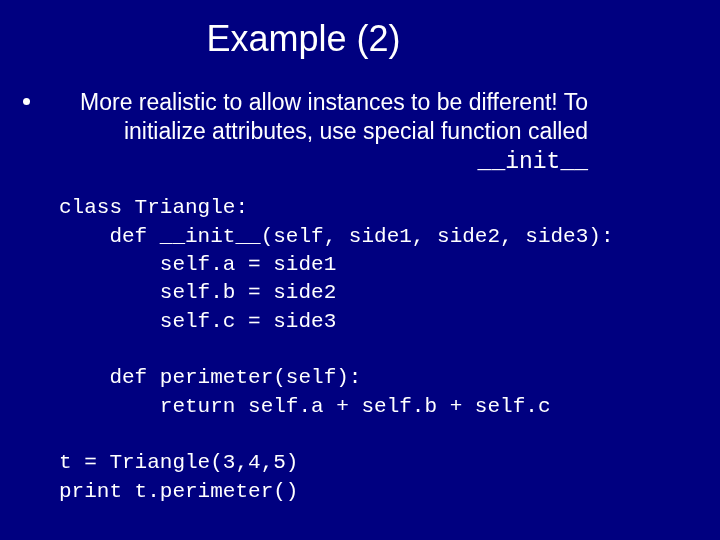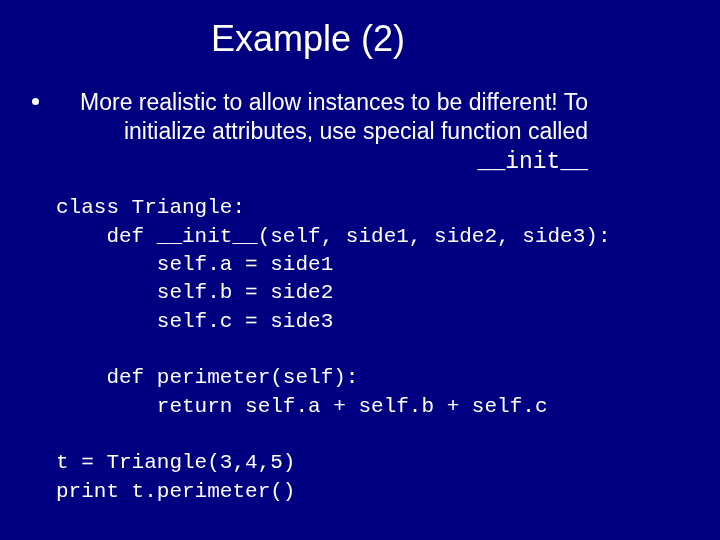--- a/index.html
+++ b/index.html
@@ -9,21 +9,21 @@
     height: 540px;
     background: #000080;
     color: #ffffff;
     font-family: Arial, Helvetica, sans-serif;
     overflow: hidden;
   }
   .slide {
     width: 616px;
     height: 540px;
     box-sizing: border-box;
-    padding: 18px 28px 20px 28px;
+    padding: 18px 28px 20px 19px;
   }
   .title {
     text-align: center;
     font-size: 36px;
     font-weight: 400;
     margin: 0 0 28px 0;
     font-family: Arial, Helvetica, sans-serif;
   }
   .bullet-row {
     display: flex;
@@ -46,21 +46,21 @@
     text-align: right;
   }
   .mono {
     font-family: "Courier New", Courier, monospace;
   }
   .code-block {
     font-family: "Courier New", Courier, monospace;
     white-space: pre;
     font-size: 21px;
     line-height: 1.35;
-    margin-left: 28px;
+    margin-left: 40px;
   }
 </style>
 </head>
 <body>
 
 <div class="slide">
 
   <h1 class="title">Example (2)</h1>
 
   <div class="bullet-row">

